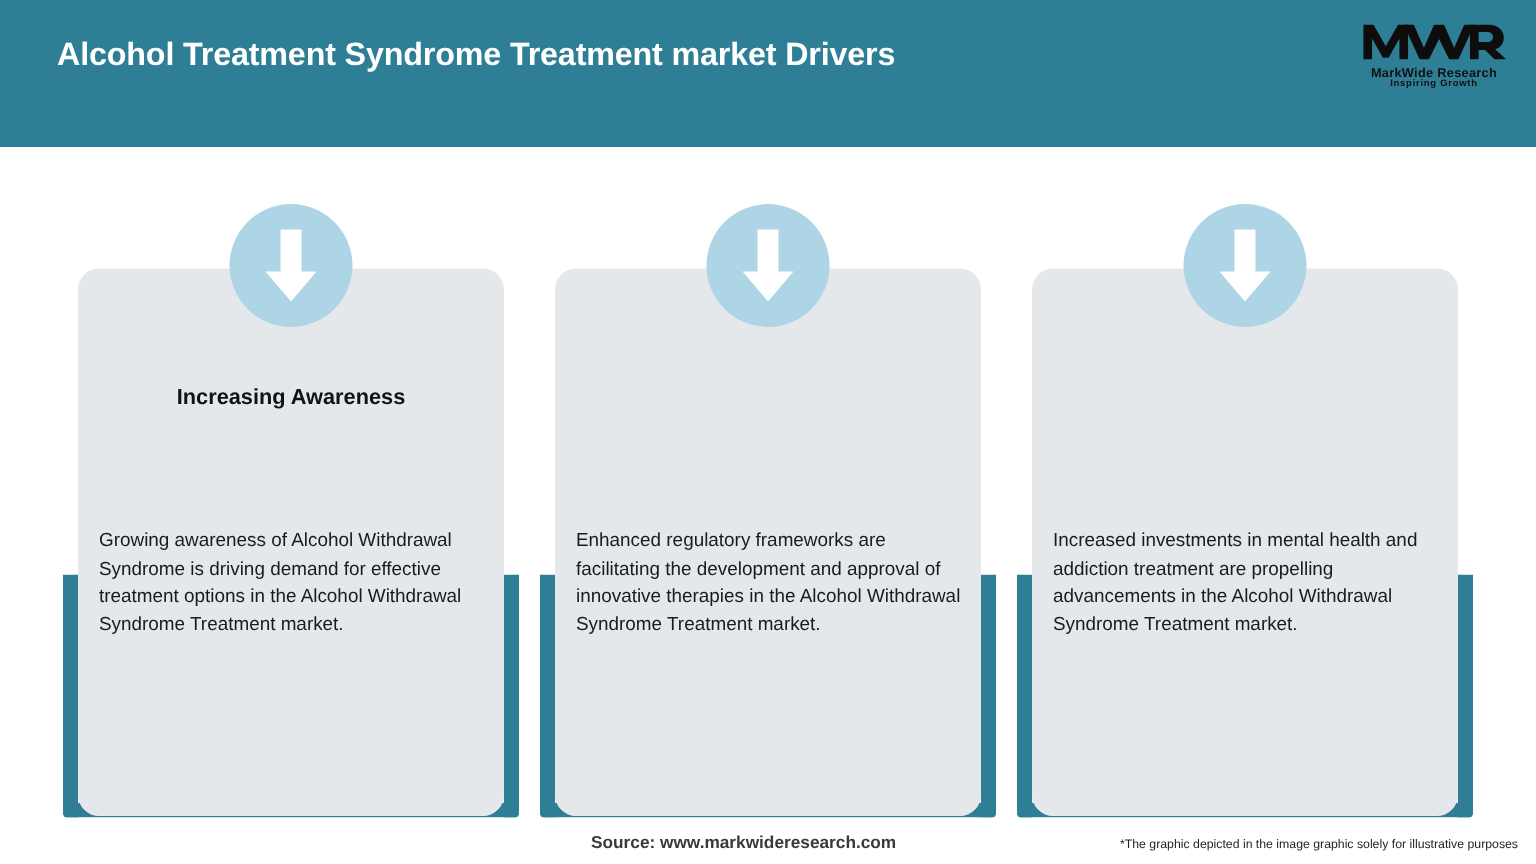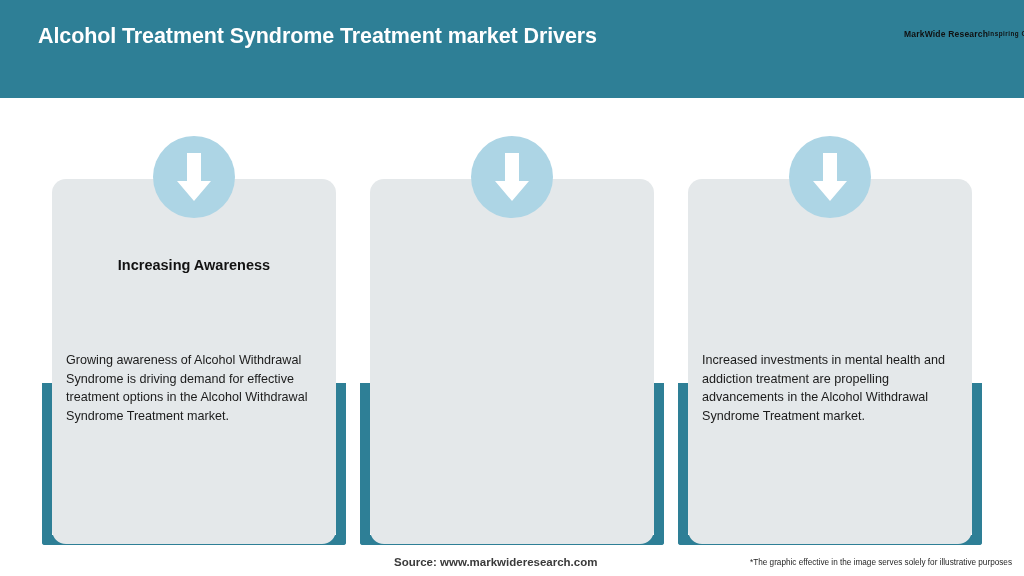--- a/index.html
+++ b/index.html
@@ -35,23 +35,23 @@
   }
 
   
   #brand-logo {
     position: absolute;
     right: 16px;
     top: 8px;
     width: 104px;
     height: 52px;
     display: flex;
-    flex-direction: row;
+    flex-direction: column;
     align-items: center;
-    justify-content: flex-start;
+    justify-content: flex-end;
   }
   #brand-logo .mwr-mark {
     width: 96px;
     height: 30px;
     display: block;
   }
   #brand-logo .brand-name {
     font-size: 8.5px;
     font-weight: bold;
     color: #101010;
@@ -211,20 +211,21 @@
     <div class="card-icon-circle">
       <svg viewBox="0 0 40 52" aria-hidden="true">
         <polygon points="13,2 27,2 27,30 37,30 20,50 3,30 13,30" fill="#FFFFFF"></polygon>
       </svg>
     </div>
   </div>
 
   <div class="card-group g2">
     <div class="card-frame"></div>
     <div class="card-panel">
+      <div class="card-body">Enhanced regulatory frameworks are facilitating the development and approval of innovative therapies in the Alcohol Withdrawal Syndrome Treatment market.</div>
     </div>
     <div class="card-icon-circle">
       <svg viewBox="0 0 40 52" aria-hidden="true">
         <polygon points="13,2 27,2 27,30 37,30 20,50 3,30 13,30" fill="#FFFFFF"></polygon>
       </svg>
     </div>
   </div>
 
   <div class="card-group g3">
     <div class="card-frame"></div>
@@ -234,13 +235,13 @@
     <div class="card-icon-circle">
       <svg viewBox="0 0 40 52" aria-hidden="true">
         <polygon points="13,2 27,2 27,30 37,30 20,50 3,30 13,30" fill="#FFFFFF"></polygon>
       </svg>
     </div>
   </div>
 
 </div>
 
 <div id="footer-source">Source: www.markwideresearch.com</div>
-<div id="footer-disclaimer">*The graphic effective in the image serves solely for illustrative purposes</div>
+<div id="footer-disclaimer">*The graphic depicted in the image graphic solely for illustrative purposes</div>
 
 </body></html>

